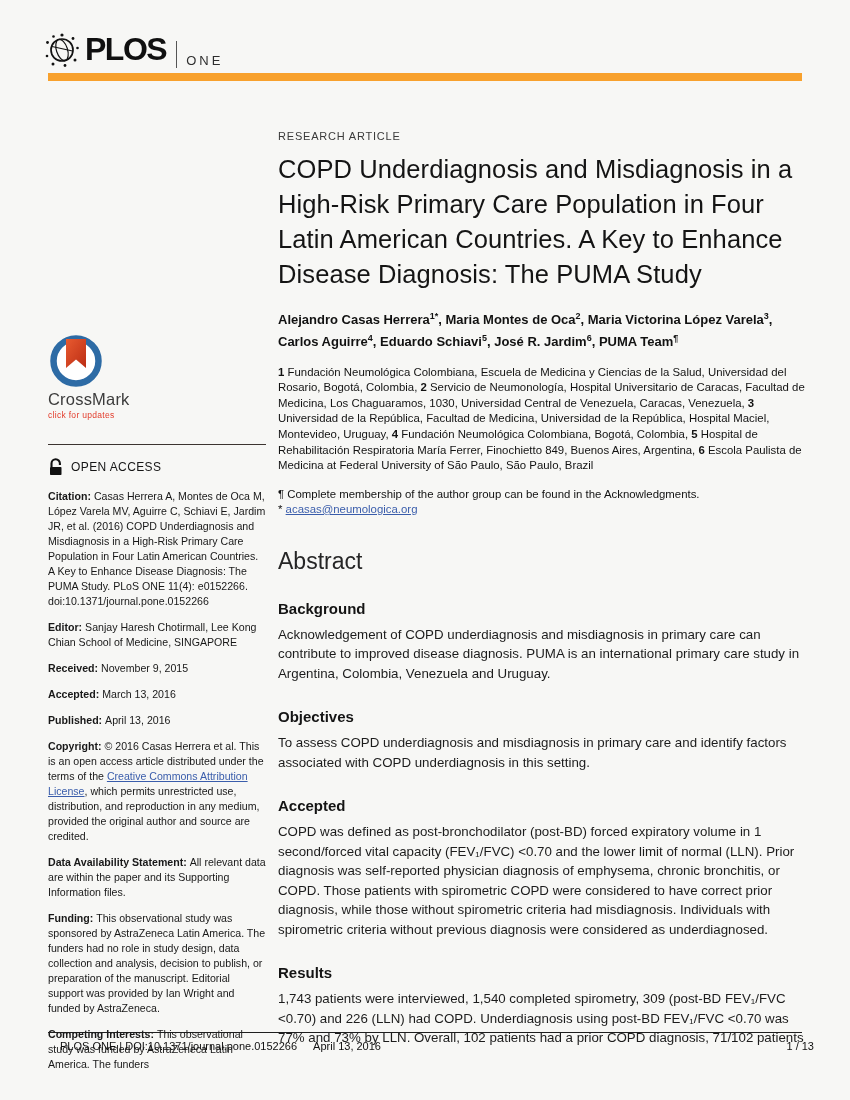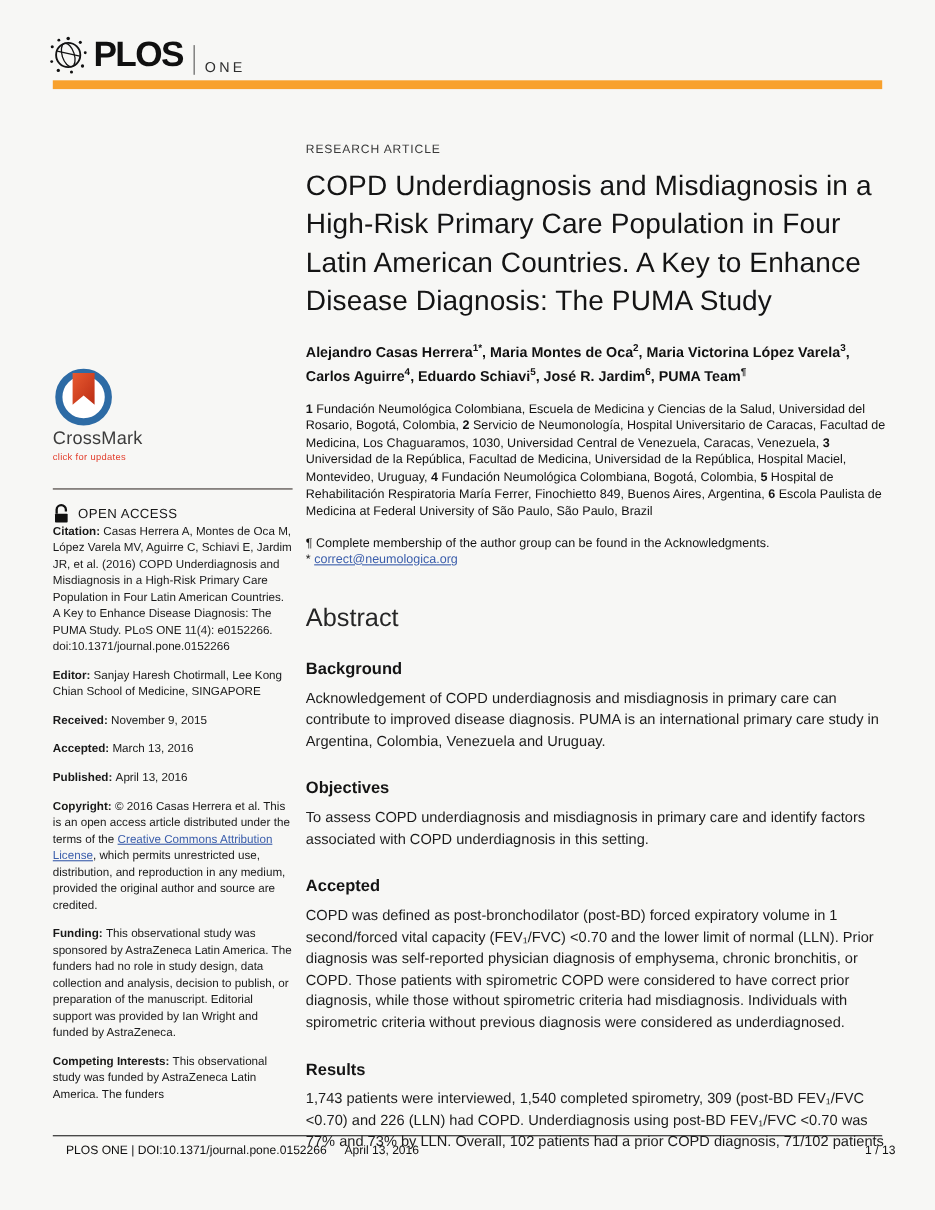--- a/index.html
+++ b/index.html
@@ -19,21 +19,21 @@
 
   
   .crossmark { position:absolute; left:48px; top:334px; width:120px; }
   .crossmark-label { font-size:16.5px; color:#3c3c3c; margin-top:0; letter-spacing:0.2px; }
   .crossmark-sub { font-size:8.5px; color:#e23c2b; margin-top:1px; letter-spacing:0.3px; }
 
   .sidebar-meta {
     position:absolute; left:48px; top:444px; width:218px;
     border-top:1px solid #3c3430; padding-top:13px;
   }
-  .oa-row { display:flex; align-items:center; gap:7px; }
+  .oa-row { display:flex; align-items:center; gap:7px; margin-bottom:13px; }
   .oa-label { font-size:12px; color:#161616; letter-spacing:0.4px; }
   .meta-para { font-size:10.6px; line-height:15px; color:#181818; margin:0 0 11px 0; }
   .meta-para strong { font-weight:bold; }
   .link { color:#3a5dab; text-decoration:underline; cursor:pointer; }
 
   
   .content { position:absolute; left:278px; top:130px; width:527px; }
   .kicker { font-size:11px; letter-spacing:0.8px; color:#3a3a3a; }
   .title { font-size:25.5px; line-height:35px; font-weight:400; color:#141414; margin:10px 0 0 0; letter-spacing:0.1px; }
   .authors { margin-top:15px; font-size:13px; font-weight:bold; line-height:19px; color:#111; }
@@ -109,32 +109,33 @@
         </svg>
       </span>
       <span class="oa-label">OPEN ACCESS</span>
     </div>
     <p class="meta-para"><strong>Citation: </strong><span>Casas Herrera A, Montes de Oca M, López Varela MV, Aguirre C, Schiavi E, Jardim JR, et al. (2016) COPD Underdiagnosis and Misdiagnosis in a High-Risk Primary Care Population in Four Latin American Countries. A Key to Enhance Disease Diagnosis: The PUMA Study. PLoS ONE 11(4): e0152266. doi:10.1371/journal.pone.0152266</span></p>
     <p class="meta-para"><strong>Editor: </strong><span>Sanjay Haresh Chotirmall, Lee Kong Chian School of Medicine, SINGAPORE</span></p>
     <p class="meta-para"><strong>Received: </strong><span>November 9, 2015</span></p>
     <p class="meta-para"><strong>Accepted: </strong><span>March 13, 2016</span></p>
     <p class="meta-para"><strong>Published: </strong><span>April 13, 2016</span></p>
     <p class="meta-para"><strong>Copyright: </strong><span>© 2016 Casas Herrera et al. This is an open access article distributed under the terms of the </span><a class="link" href="#">Creative Commons Attribution License</a><span>, which permits unrestricted use, distribution, and reproduction in any medium, provided the original author and source are credited.</span></p>
+    <p class="meta-para"><strong>Data Availability Statement: </strong><span>All relevant data are within the paper and its Supporting Information files.</span></p>
     <p class="meta-para"><strong>Funding: </strong><span>This observational study was sponsored by AstraZeneca Latin America. The funders had no role in study design, data collection and analysis, decision to publish, or preparation of the manuscript. Editorial support was provided by Ian Wright and funded by AstraZeneca.</span></p>
     <p class="meta-para"><strong>Competing Interests: </strong><span>This observational study was funded by AstraZeneca Latin America. The funders</span></p>
   </div>
 
   <div class="content">
     <div class="kicker">RESEARCH ARTICLE</div>
     <h1 class="title">COPD Underdiagnosis and Misdiagnosis in a High-Risk Primary Care Population in Four Latin American Countries. A Key to Enhance Disease Diagnosis: The PUMA Study</h1>
     <p class="authors"><span>Alejandro Casas Herrera</span><sup>1</sup><sup>*</sup><span>, Maria Montes de Oca</span><sup>2</sup><span>, Maria Victorina López Varela</span><sup>3</sup><span>, Carlos Aguirre</span><sup>4</sup><span>, Eduardo Schiavi</span><sup>5</sup><span>, José R. Jardim</span><sup>6</sup><span>, PUMA Team</span><sup>¶</sup></p>
     <p class="affiliations"><strong>1</strong><span> Fundación Neumológica Colombiana, Escuela de Medicina y Ciencias de la Salud, Universidad del Rosario, Bogotá, Colombia, </span><strong>2</strong><span> Servicio de Neumonología, Hospital Universitario de Caracas, Facultad de Medicina, Los Chaguaramos, 1030, Universidad Central de Venezuela, Caracas, Venezuela, </span><strong>3</strong><span> Universidad de la República, Facultad de Medicina, Universidad de la República, Hospital Maciel, Montevideo, Uruguay, </span><strong>4</strong><span> Fundación Neumológica Colombiana, Bogotá, Colombia, </span><strong>5</strong><span> Hospital de Rehabilitación Respiratoria María Ferrer, Finochietto 849, Buenos Aires, Argentina, </span><strong>6</strong><span> Escola Paulista de Medicina at Federal University of São Paulo, São Paulo, Brazil</span></p>
     <div class="notes">
       <p class="row"><span>¶ Complete membership of the author group can be found in the Acknowledgments.</span></p>
-      <p class="row"><span>* </span><a class="link" href="#">correct@neumologica.org</a></p>
+      <p class="row"><span>* </span><a class="link" href="#">acasas@neumologica.org</a></p>
     </div>
 
     <div class="abstract-title">Abstract</div>
 
     <div class="abs-h">Background</div>
     <p class="abs-p">Acknowledgement of COPD underdiagnosis and misdiagnosis in primary care can contribute to improved disease diagnosis. PUMA is an international primary care study in Argentina, Colombia, Venezuela and Uruguay.</p>
 
     <div class="abs-h">Objectives</div>
     <p class="abs-p">To assess COPD underdiagnosis and misdiagnosis in primary care and identify factors associated with COPD underdiagnosis in this setting.</p>
 

